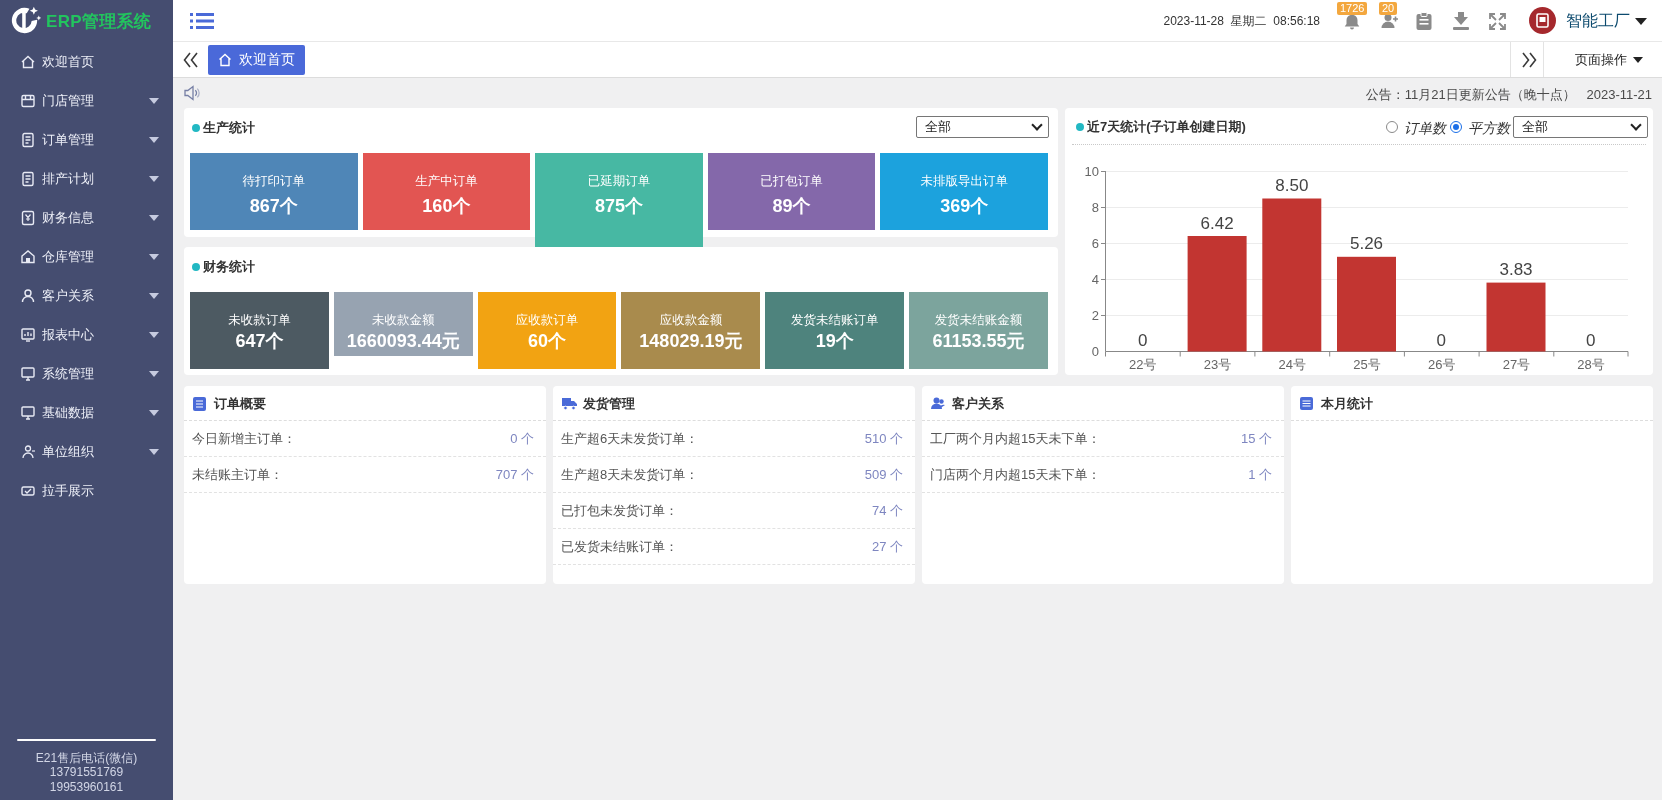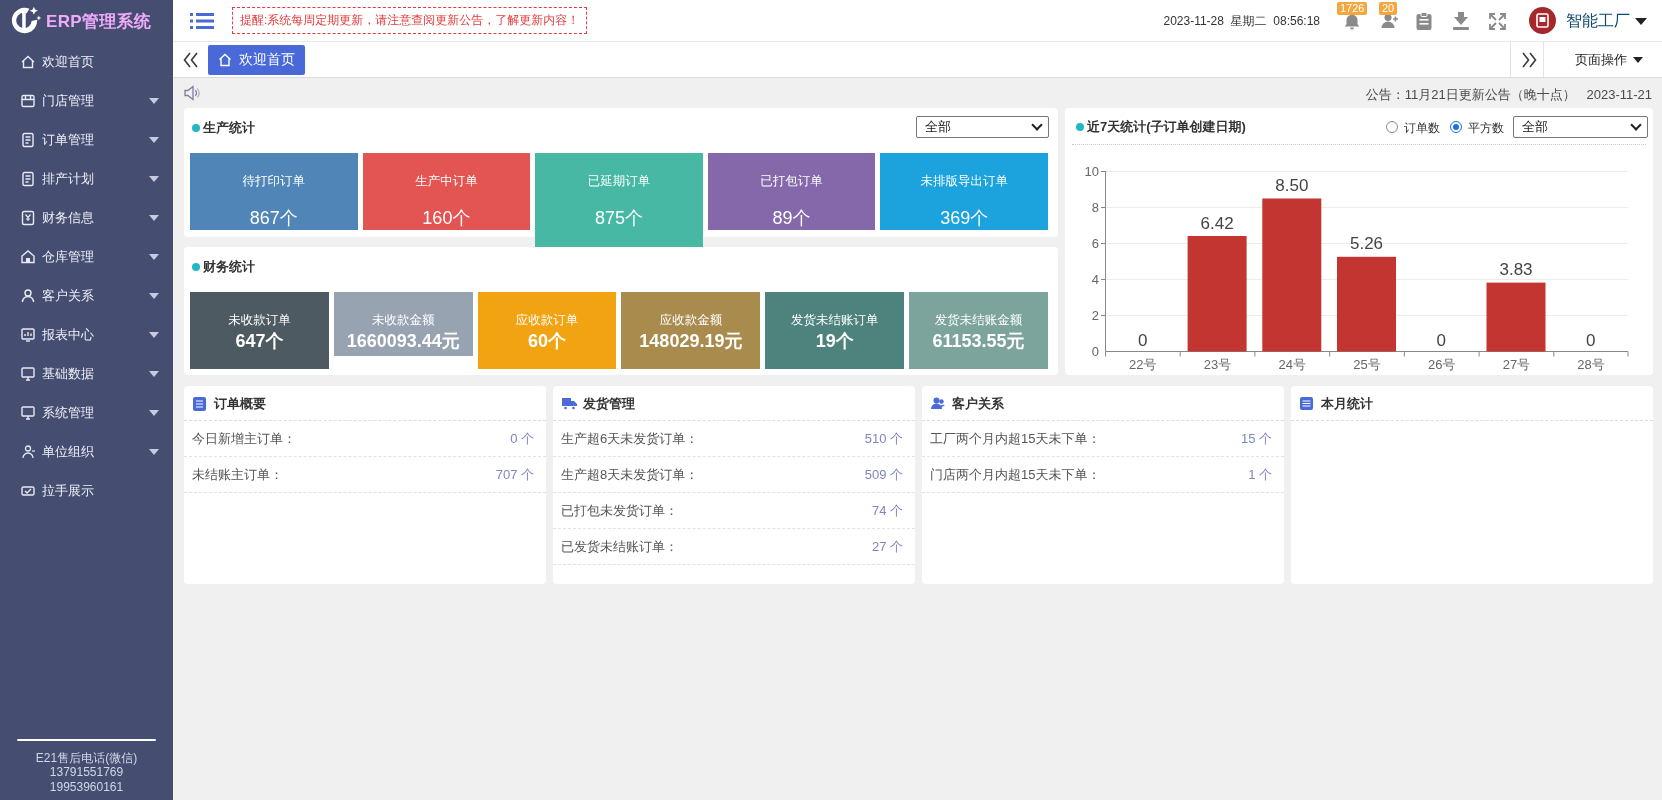--- a/index.html
+++ b/index.html
@@ -3,21 +3,21 @@
 <meta charset="utf-8">
 <style>
 * { margin:0; padding:0; box-sizing:border-box; }
 html,body { width:1662px; height:800px; overflow:hidden; font-family:"Liberation Sans",sans-serif; }
 body { position:relative; background:#f0f0f1; }
 
 
 #sidebar { position:absolute; left:0; top:0; width:173px; height:800px; background:#454d70; z-index:5; }
 #logo { height:42px; display:flex; align-items:center; padding-left:8px; }
 #logo svg { width:33px; height:33px; }
-#logo .t { color:#f0abfc; font-size:17px; font-weight:bold; margin-left:5px; letter-spacing:0.3px; }
+#logo .t { color:#22c55e; font-size:17px; font-weight:bold; margin-left:5px; letter-spacing:0.3px; }
 .mitem { position:relative; height:39px; display:flex; align-items:center; color:#eef0f8; font-size:13px; }
 .mitem .ic { position:absolute; left:20px; width:16px; height:16px; }
 .mitem .lb { position:absolute; left:42px; }
 .mitem .car { position:absolute; right:14px; width:0; height:0; border-left:5px solid transparent; border-right:5px solid transparent; border-top:6px solid #c6cbe0; }
 #sfoot { position:absolute; bottom:6px; left:0; width:100%; text-align:center; color:#d2d6e6; font-size:12px; line-height:14.5px; }
 #sline { position:absolute; left:17px; bottom:59px; width:139px; height:2.5px; background:#fdfdfd; border-radius:1px; }
 
 
 #header { position:absolute; left:173px; top:0; width:1489px; height:42px; background:#fff; border-bottom:1px solid #e8e8e8; }
 #burger { position:absolute; left:17px; top:10px; }
@@ -44,30 +44,30 @@
 #announce { position:absolute; right:10px; top:8px; font-size:13px; color:#4a4a4a; }
 .panel { position:absolute; background:#fff; border-radius:4px; }
 .pdot { position:absolute; width:8px; height:8px; border-radius:50%; background:#22b8c3; }
 .ptitle { position:absolute; font-size:13px; font-weight:bold; color:#333; }
 .sel { position:absolute; height:22px; border:1px solid #767676; border-radius:2px; background:#fff; font-size:13px; color:#222; line-height:20px; padding-left:8px; }
 .sel .sc { position:absolute; right:7px; top:4px; width:8px; height:8px; border-right:2px solid #222; border-bottom:2px solid #222; transform:rotate(45deg); }
 
 .cards { position:absolute; display:flex; }
 .card { color:#fff; text-align:center; }
 .card .l1 { font-size:12.5px; margin-top:20px; }
-.card .l2 { font-size:18px; font-weight:normal; margin-top:16px; }
+.card .l2 { font-size:18px; font-weight:bold; margin-top:4px; }
 .fcard .l1 { font-size:12.5px; margin-top:20px; }
 .fcard .l2 { font-size:18px; font-weight:bold; margin-top:0px; }
 
 
 #chartpanel { left:892px; top:30px; width:588px; height:267px; }
 .radio { position:absolute; width:12px; height:12px; border:1px solid #8a8a8a; border-radius:50%; background:#fff; }
 .radio.on { border:1px solid #1a6fe8; background:#fff; }
 .radio.on::after { content:""; position:absolute; left:2px; top:2px; width:6px; height:6px; border-radius:50%; background:#1a6fe8; }
-.rlabel { position:absolute; font-size:12px; color:#333; }
+.rlabel { position:absolute; font-size:14px; color:#333;font-style:italic; }
 .dotline { position:absolute; border-top:1px dotted #c9c9c9; }
 
 
 .bp { position:absolute; top:308px; width:362px; height:198px; background:#fff; border-radius:4px; }
 .bph { position:absolute; left:0; top:0; width:100%; height:35px; border-bottom:1px dashed #ddd; }
 .bph .bpi { position:absolute; left:9px; top:11px; }
 .bph .bpt { position:absolute; left:30px; top:0; line-height:35px; font-size:13px; font-weight:bold; color:#333; }
 .brow { position:relative; height:36px; line-height:36px; border-bottom:1px dashed #e2e2e2; }
 .brow .bl { position:absolute; left:8px; font-size:13px; color:#555; }
 .brow .bv { position:absolute; right:12px; font-size:13px; color:#7e86c0; }
@@ -147,29 +147,29 @@
           <path d="M6 14 H10" stroke="#e8eaf4" stroke-width="1.4"></path>
         </svg>
         <span class="lb">报表中心</span>
         <span class="car"></span>
       </div>
   <div class="mitem">
         <svg class="ic" viewBox="0 0 16 16">
           <rect x="2" y="2" width="12" height="9" rx="1" fill="none" stroke="#e8eaf4" stroke-width="1.4"></rect>
           <path d="M6 14 H10 M8 11 V14" stroke="#e8eaf4" stroke-width="1.4"></path>
         </svg>
-        <span class="lb">基础数据</span>
+        <span class="lb">系统管理</span>
         <span class="car"></span>
       </div>
   <div class="mitem">
         <svg class="ic" viewBox="0 0 16 16">
           <rect x="2" y="2" width="12" height="9" rx="1" fill="none" stroke="#e8eaf4" stroke-width="1.4"></rect>
           <path d="M6 14 H10 M8 11 V14" stroke="#e8eaf4" stroke-width="1.4"></path>
         </svg>
-        <span class="lb">系统管理</span>
+        <span class="lb">基础数据</span>
         <span class="car"></span>
       </div>
   <div class="mitem">
         <svg class="ic" viewBox="0 0 16 16">
           <circle cx="8" cy="4.5" r="2.5" fill="none" stroke="#e8eaf4" stroke-width="1.3"></circle>
           <path d="M3 14 a5 5 0 0 1 10 0" fill="none" stroke="#e8eaf4" stroke-width="1.3"></path>
           <path d="M12 7 h3" stroke="#e8eaf4" stroke-width="1.2"></path>
         </svg>
         <span class="lb">单位组织</span>
         <span class="car"></span>
@@ -188,21 +188,20 @@
 
 <div id="header">
   <svg id="burger" width="24" height="22" viewBox="0 0 24 22">
     <rect x="0" y="3" width="3" height="3" fill="#4a6ad8"></rect>
     <rect x="6" y="3" width="18" height="3" fill="#4a6ad8"></rect>
     <rect x="0" y="9.5" width="3" height="3" fill="#4a6ad8"></rect>
     <rect x="6" y="9.5" width="18" height="3" fill="#4a6ad8"></rect>
     <rect x="0" y="16" width="3" height="3" fill="#4a6ad8"></rect>
     <rect x="6" y="16" width="18" height="3" fill="#4a6ad8"></rect>
   </svg>
-  <div id="notice">提醒:系统每周定期更新，请注意查阅更新公告，了解更新内容！</div>
   <div id="hdate">2023-11-28&nbsp; 星期二&nbsp; 08:56:18</div>
 
   <svg class="hic" style="left:1170px" width="18" height="18" viewBox="0 0 18 18" fill="#8a8a8a">
     <path d="M9 1 a1.5 1.5 0 0 1 1.5 1.5 v0.4 A5.5 5.5 0 0 1 14.5 8.2 V12 l1.8 2.4 H1.7 L3.5 12 V8.2 A5.5 5.5 0 0 1 7.5 2.9 v-0.4 A1.5 1.5 0 0 1 9 1z"></path>
     <path d="M7 15.5 h4 a2 2 0 0 1 -4 0z"></path>
   </svg>
   <div class="badge" style="left:1164px;">1726</div>
 
   <svg class="hic" style="left:1207px" width="19" height="18" viewBox="0 0 19 18" fill="#8a8a8a">
     <circle cx="8" cy="5.5" r="3.5"></circle>

